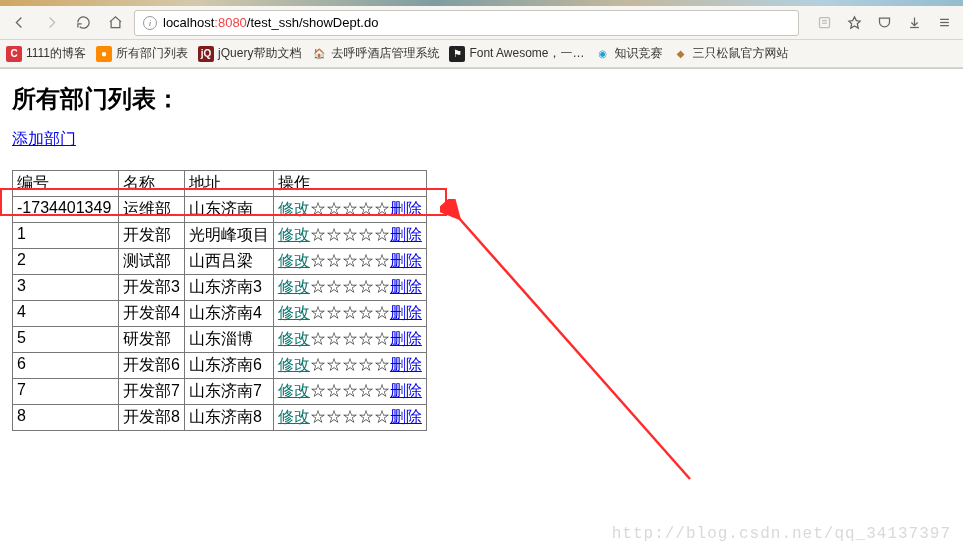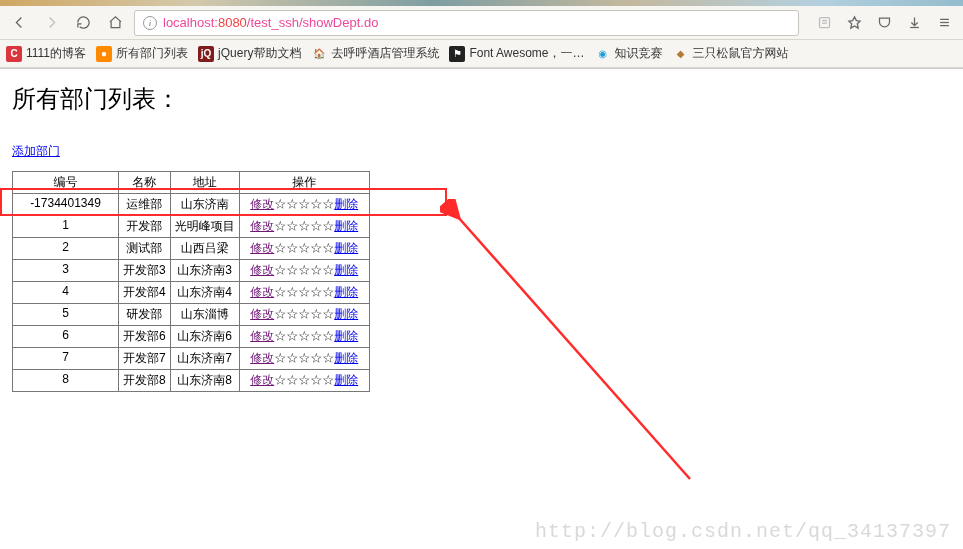--- a/index.html
+++ b/index.html
@@ -10,53 +10,53 @@
 .tab-bar { height: 6px; background: linear-gradient(to right,#cfa763 0%,#d4c9ab 20%,#7e9da1 45%,#c3b89e 65%,#b3d0df 85%,#94bccd 100%); }
 
 .nav-bar { height: 34px; display: flex; align-items: center; padding: 0 6px; gap: 6px; background: #f7f5f1; border-bottom: 1px solid #d9d5cf; }
 .nav-btn { width: 26px; height: 26px; display: flex; align-items: center; justify-content: center; border-radius: 4px; color: #666; font-size: 14px; }
 .nav-btn.disabled { color: #bdbdbd; }
 .nav-btn svg { width: 15px; height: 15px; stroke: currentColor; stroke-width: 2; fill: none; }
 
 .url-container { flex: 1; display: flex; align-items: center; background: #fff; border: 1px solid #c9c5bf; border-radius: 3px; height: 26px; padding: 0 8px; gap: 6px; font-size: 13px; color: #666; }
 .url-container .info-icon { width:14px;height:14px;border:1px solid #999;border-radius:50%;display:flex;align-items:center;justify-content:center;font-size:9px;color:#777;font-family:Georgia,serif;font-style:italic; }
 .url-host-dark { color:#ef4444; }
-.url-part { color:#ec4899; }
+.url-part { color:#000000; }
 
 .right-icons { display:flex; align-items:center; gap:4px; padding-left:6px; }
 
 .bookmarks-bar { height: 28px; display:flex; align-items:center; padding: 0 6px; gap: 10px; font-size: 12px; color: #333; background: #f7f5f1; border-bottom: 1px solid #d9d5cf; overflow:hidden;}
 .bm { display:flex; align-items:center; gap:4px; white-space: nowrap; }
 .bm .fav { width:16px;height:16px;display:inline-flex;align-items:center;justify-content:center;font-size:10px;border-radius:2px;}
 .fav-red{background:#d9363e;color:#fff;font-weight:bold;}
 .fav-orange{background:#ff8a00;color:#fff;border-radius:50%;font-size:9px;}
 .fav-blue{background:#7f1d1d;color:#fff;border-radius:50%;font-weight:bold;font-size:9px;}
 .fav-build{color:#cc7a00;font-size:13px;}
 .fav-flag{background:#222;color:#fff;font-size:9px;}
 .fav-ball{color:#1aa0d8;font-size:13px;}
 .fav-nut{color:#b47b34;font-size:13px;}
 
 
 .page { padding: 14px 12px; position: relative; }
-h1 { font-size: 24px; font-weight: normal; margin-bottom: 26px; }
-.add-link { color: #0000ee; text-decoration: underline; font-size: 12px; }
-
-table { border-collapse: collapse; margin-top: 11px; font-size: 12px; text-align: center; }
+h1 { font-size: 24px; font-weight: bold; margin-bottom: 14px; }
+.add-link { color: #0000ee; text-decoration: underline; font-size: 16px; }
+
+table { border-collapse: collapse; margin-top: 20px; font-size: 16px; }
 td { border: 1px solid #777; padding: 2px 4px; vertical-align: top; white-space: nowrap; }
 td.col-id { min-width: 106px; }
 td.col-op { min-width: 130px; }
 a.op { color: #0000ee; text-decoration: underline; }
-a.op.visited { color:#701a75; }
+a.op.visited { color:#0f766e; }
 .stars { color: #333; }
 
 
 .highlight-box { position:absolute; border:2px solid #ff2a2a; pointer-events:none; }
 .arrow-svg { position:absolute; pointer-events:none; }
 
-.watermark { position:absolute; right:12px; bottom:6px; color:#d9d9d9; font-size:20px; font-family: "Courier New", monospace; letter-spacing:1px; }
+.watermark { position:absolute; right:12px; bottom:6px; color:#d9d9d9; font-size:16px; font-family: "Courier New", monospace; letter-spacing:1px; }
 </style>
 </head>
 <body>
 
 <div class="chrome-top">
   <div class="tab-bar"></div>
 
   <div class="nav-bar">
     <div class="nav-btn">
         <svg viewBox="0 0 24 24">

